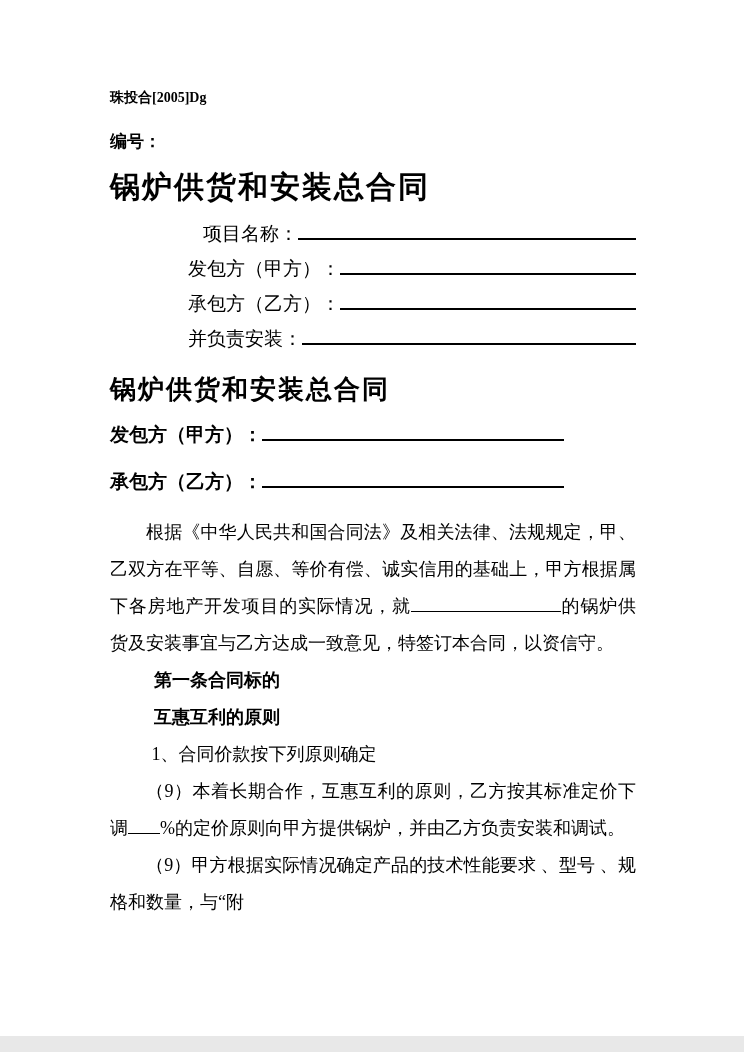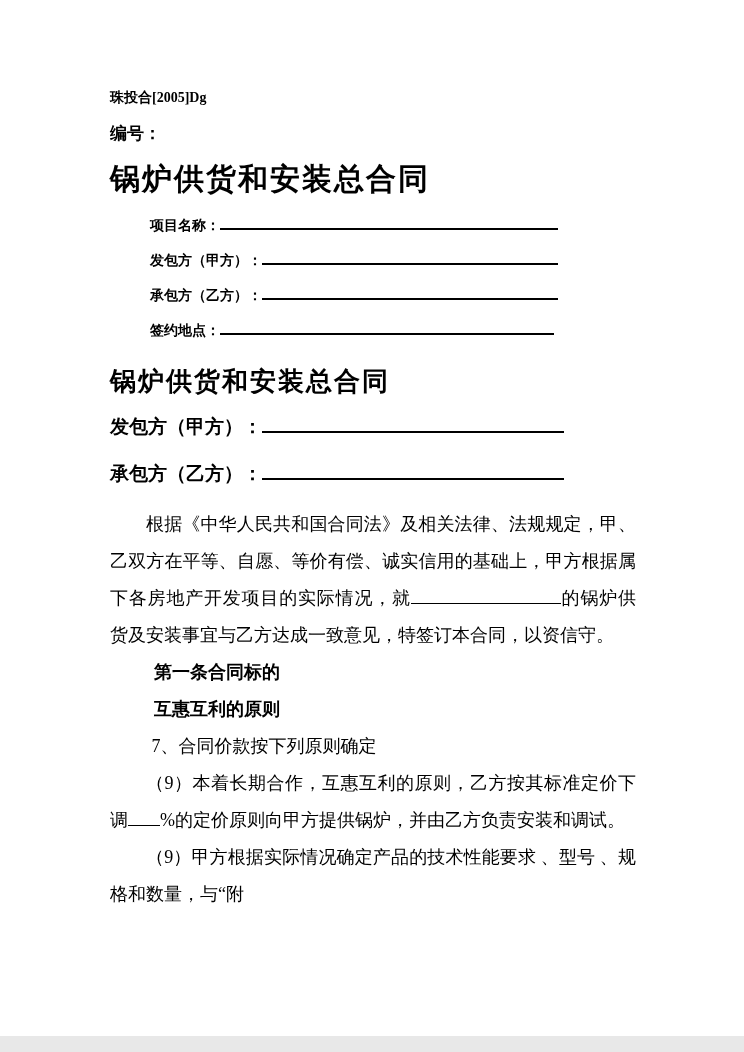--- a/index.html
+++ b/index.html
@@ -7,27 +7,27 @@
   body {
     width:744px; height:1052px; overflow:hidden;
     font-family:"Liberation Serif","DejaVu Serif",serif;
     color:#000;
   }
   .page {
     width:744px; height:1036px; background:#ffffff;
     padding:88px 108px 0 110px; overflow:hidden;
   }
   .doc-ref { font-size:14px; font-weight:bold; line-height:20px; }
-  .number-line { margin-top:14px; font-size:17px; font-weight:bold; line-height:24px; }
+  .number-line { margin-top:22px; font-size:17px; font-weight:bold; line-height:24px; }
   .main-title {
     margin-top:12px; font-size:30px; font-weight:bold;
     letter-spacing:2px; line-height:42px;
   }
   .form-block { margin-top:8px; margin-left:40px; }
-  .form-row { line-height:35px; font-size:14px; font-weight:bold; white-space:nowrap; }
+  .form-row { line-height:35px; font-size:19px; font-weight:normal; white-space:nowrap;text-align:right; }
   .blank {
     display:inline-block; border-bottom:2px solid #000;
     height:17px; vertical-align:baseline;
   }
   .blank.w340 { width:338px; }
   .blank.w300 { width:296px; }
   .blank.w335 { width:334px; }
   .blank.w115 { width:114px; }
   .blank.w88  { width:86px; }
   .blank.w55  { width:54px; }
@@ -64,21 +64,21 @@
     <div class="form-row">
       <span>项目名称：</span><span class="blank w340"></span>
     </div>
     <div class="form-row">
       <span>发包方（甲方）：</span><span class="blank w300"></span>
     </div>
     <div class="form-row">
       <span>承包方（乙方）：</span><span class="blank w300"></span>
     </div>
     <div class="form-row">
-      <span>签约地点：</span><span class="blank w335"></span>
+      <span>并负责安装：</span><span class="blank w335"></span>
     </div>
   </div>
 
   <h2 class="sub-title">锅炉供货和安装总合同</h2>
 
   <div class="party-row">
     <span>发包方（甲方）：</span><span class="blank w305"></span>
   </div>
   <div class="party-row">
     <span>承包方（乙方）：</span><span class="blank w305"></span>
@@ -86,21 +86,21 @@
 
   <div class="body-block">
 
     <p class="para"><span>根据《中华人民共和国合同法》及相关法律、法规规定，甲、乙双方在平等、自愿、等价有偿、诚实信用的基础上，甲方根据属下各房地产开发项目的实际情况，就</span><span class="inline-blank wide"></span><span>的锅炉供货及安装事宜与乙方达成一致意见，特签订本合同，以资信守。</span></p>
 
     <p class="para heading">第一条合同标的</p>
 
 
     <p class="para heading">互惠互利的原则</p>
 
-    <p class="para item">7、合同价款按下列原则确定</p>
+    <p class="para item">1、合同价款按下列原则确定</p>
 
     <p class="para"><span>（9）本着长期合作，互惠互利的原则，乙方按其标准定价下调</span><span class="inline-blank narrow"></span><span>%的定价原则向甲方提供锅炉，并由乙方负责安装和调试。</span></p>
 
     <p class="para">（9）甲方根据实际情况确定产品的技术性能要求 、型号 、规格和数量，与“附</p>
 
   </div>
 
 </div>
 
 </body></html>

